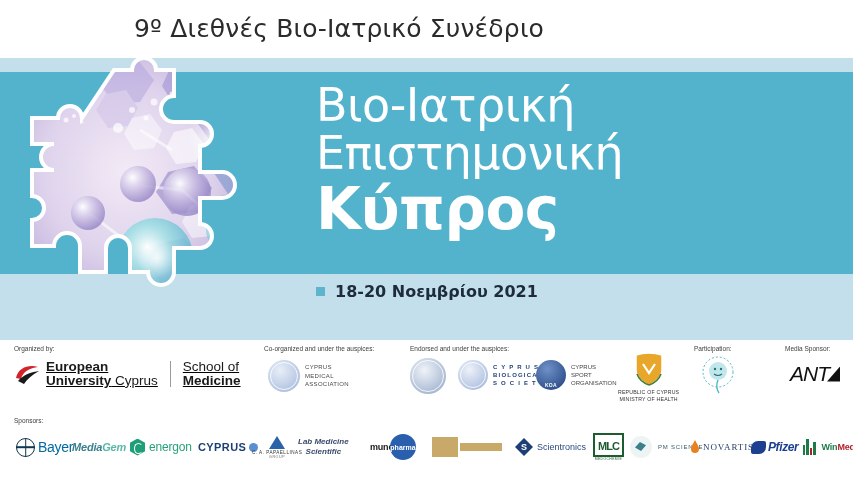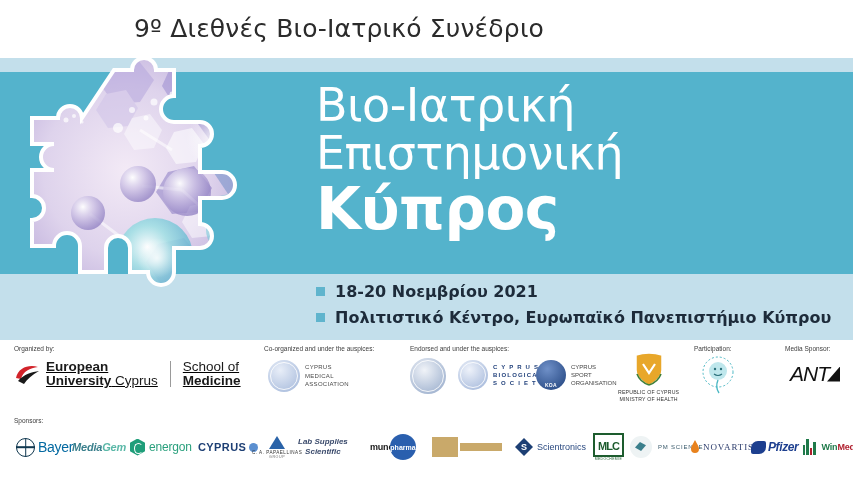--- a/index.html
+++ b/index.html
@@ -257,24 +257,20 @@
     <div class="hl1">Βιο-Ιατρική</div>
     <div class="hl2">Επιστημονική</div>
     <div class="hl3">Κύπρος</div>
   </div>
 
   <div class="info">
     <div class="info-row">
       <span class="bullet"></span>
       <span class="info-txt">18-20 Νοεμβρίου 2021</span>
     </div>
-    <div class="info-row">
-      <span class="bullet"></span>
-      <span class="info-txt">Πολιτιστικό Κέντρο, Ευρωπαϊκό Πανεπιστήμιο Κύπρου</span>
-    </div>
   </div>
 
   <div class="partners">
 
     <div class="plabel" style="left:14px;top:5px;">Organized by:</div>
     <div class="plabel" style="left:264px;top:5px;">Co-organized and under the auspices:</div>
     <div class="plabel" style="left:410px;top:5px;">Endorsed and under the auspices:</div>
     <div class="plabel" style="left:694px;top:5px;">Participation:</div>
     <div class="plabel" style="left:785px;top:5px;">Media Sponsor:</div>
 
@@ -395,21 +391,21 @@
       <div class="sitem" style="left:252px;">
         <span class="papa">
           <span class="papa-tri"></span>
           <span class="papa-txt">C. A. PAPAELLINAS</span>
           <span class="papa-sub">GROUP</span>
         </span>
       </div>
 
       <div class="sitem" style="left:298px;">
         <span class="lab-supplies">
-          <span style="display:block">Lab Supplies</span>
+          <span style="display:block">Lab Medicine</span>
           <span style="display:block">Scientific</span>
         </span>
       </div>
 
       <div class="sitem" style="left:370px;">
         <span class="mundi">
           <span class="mundi-a">mundi</span>
           <span class="mundi-b">pharma</span>
         </span>
       </div>

